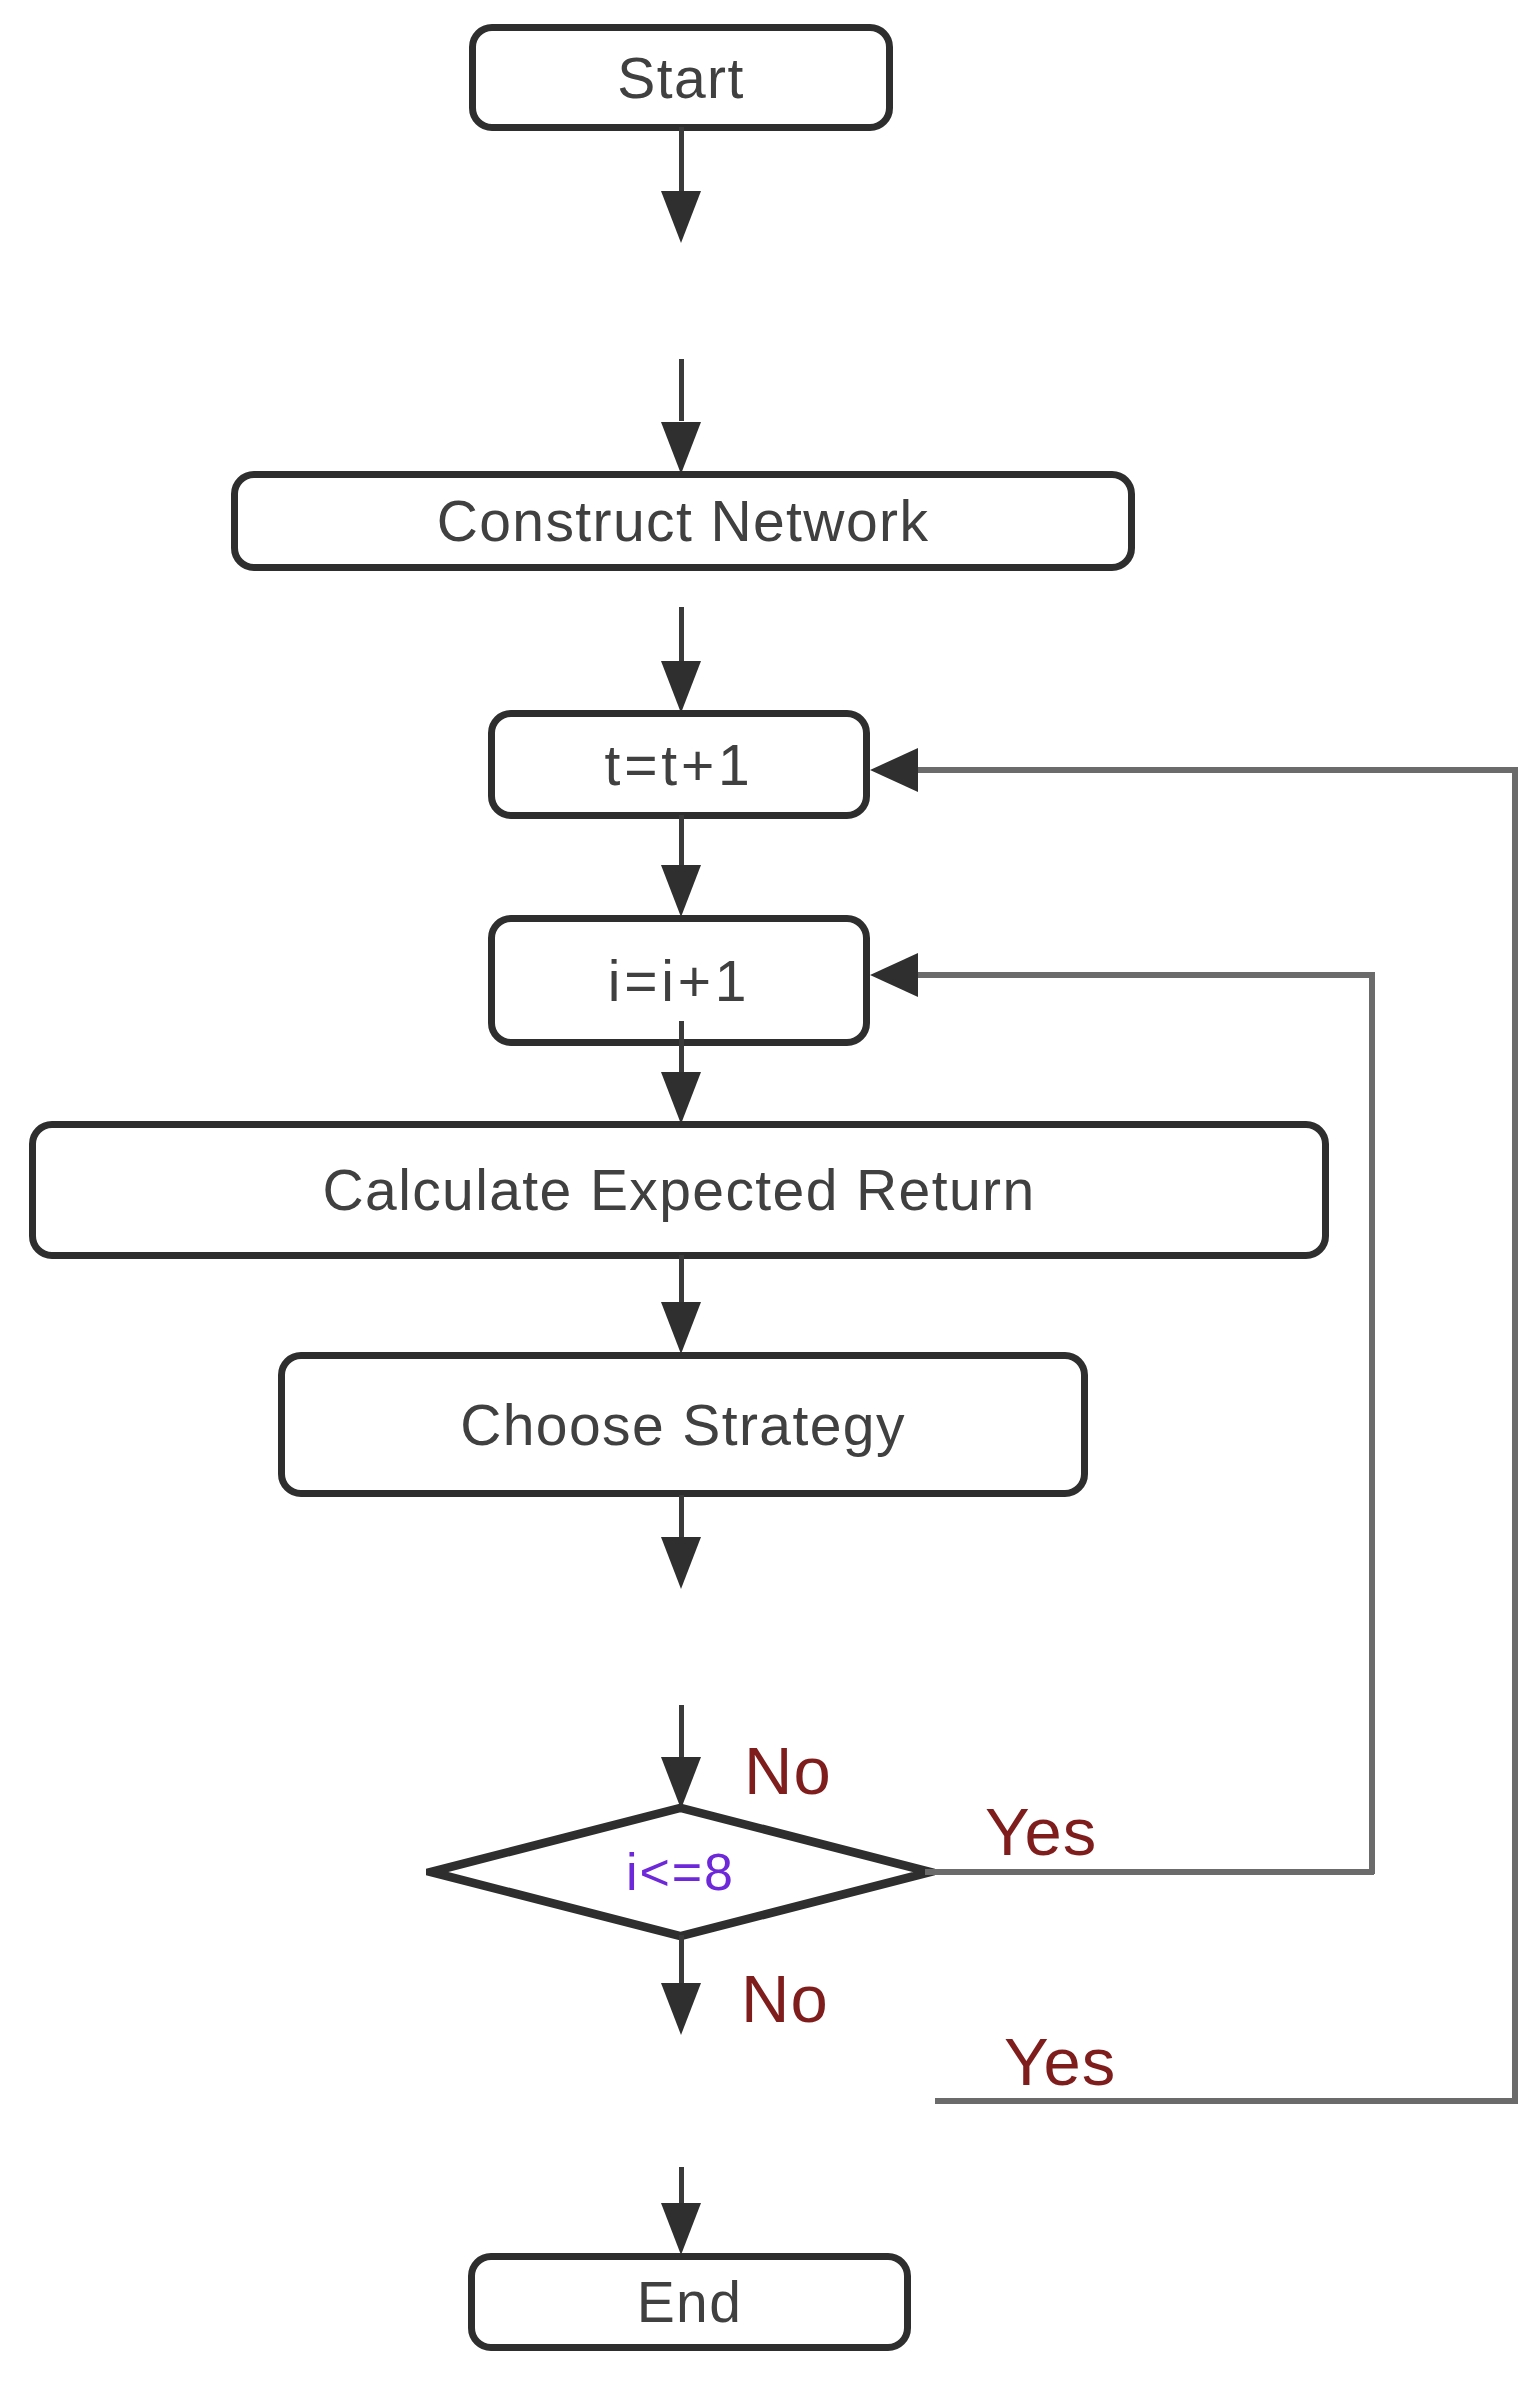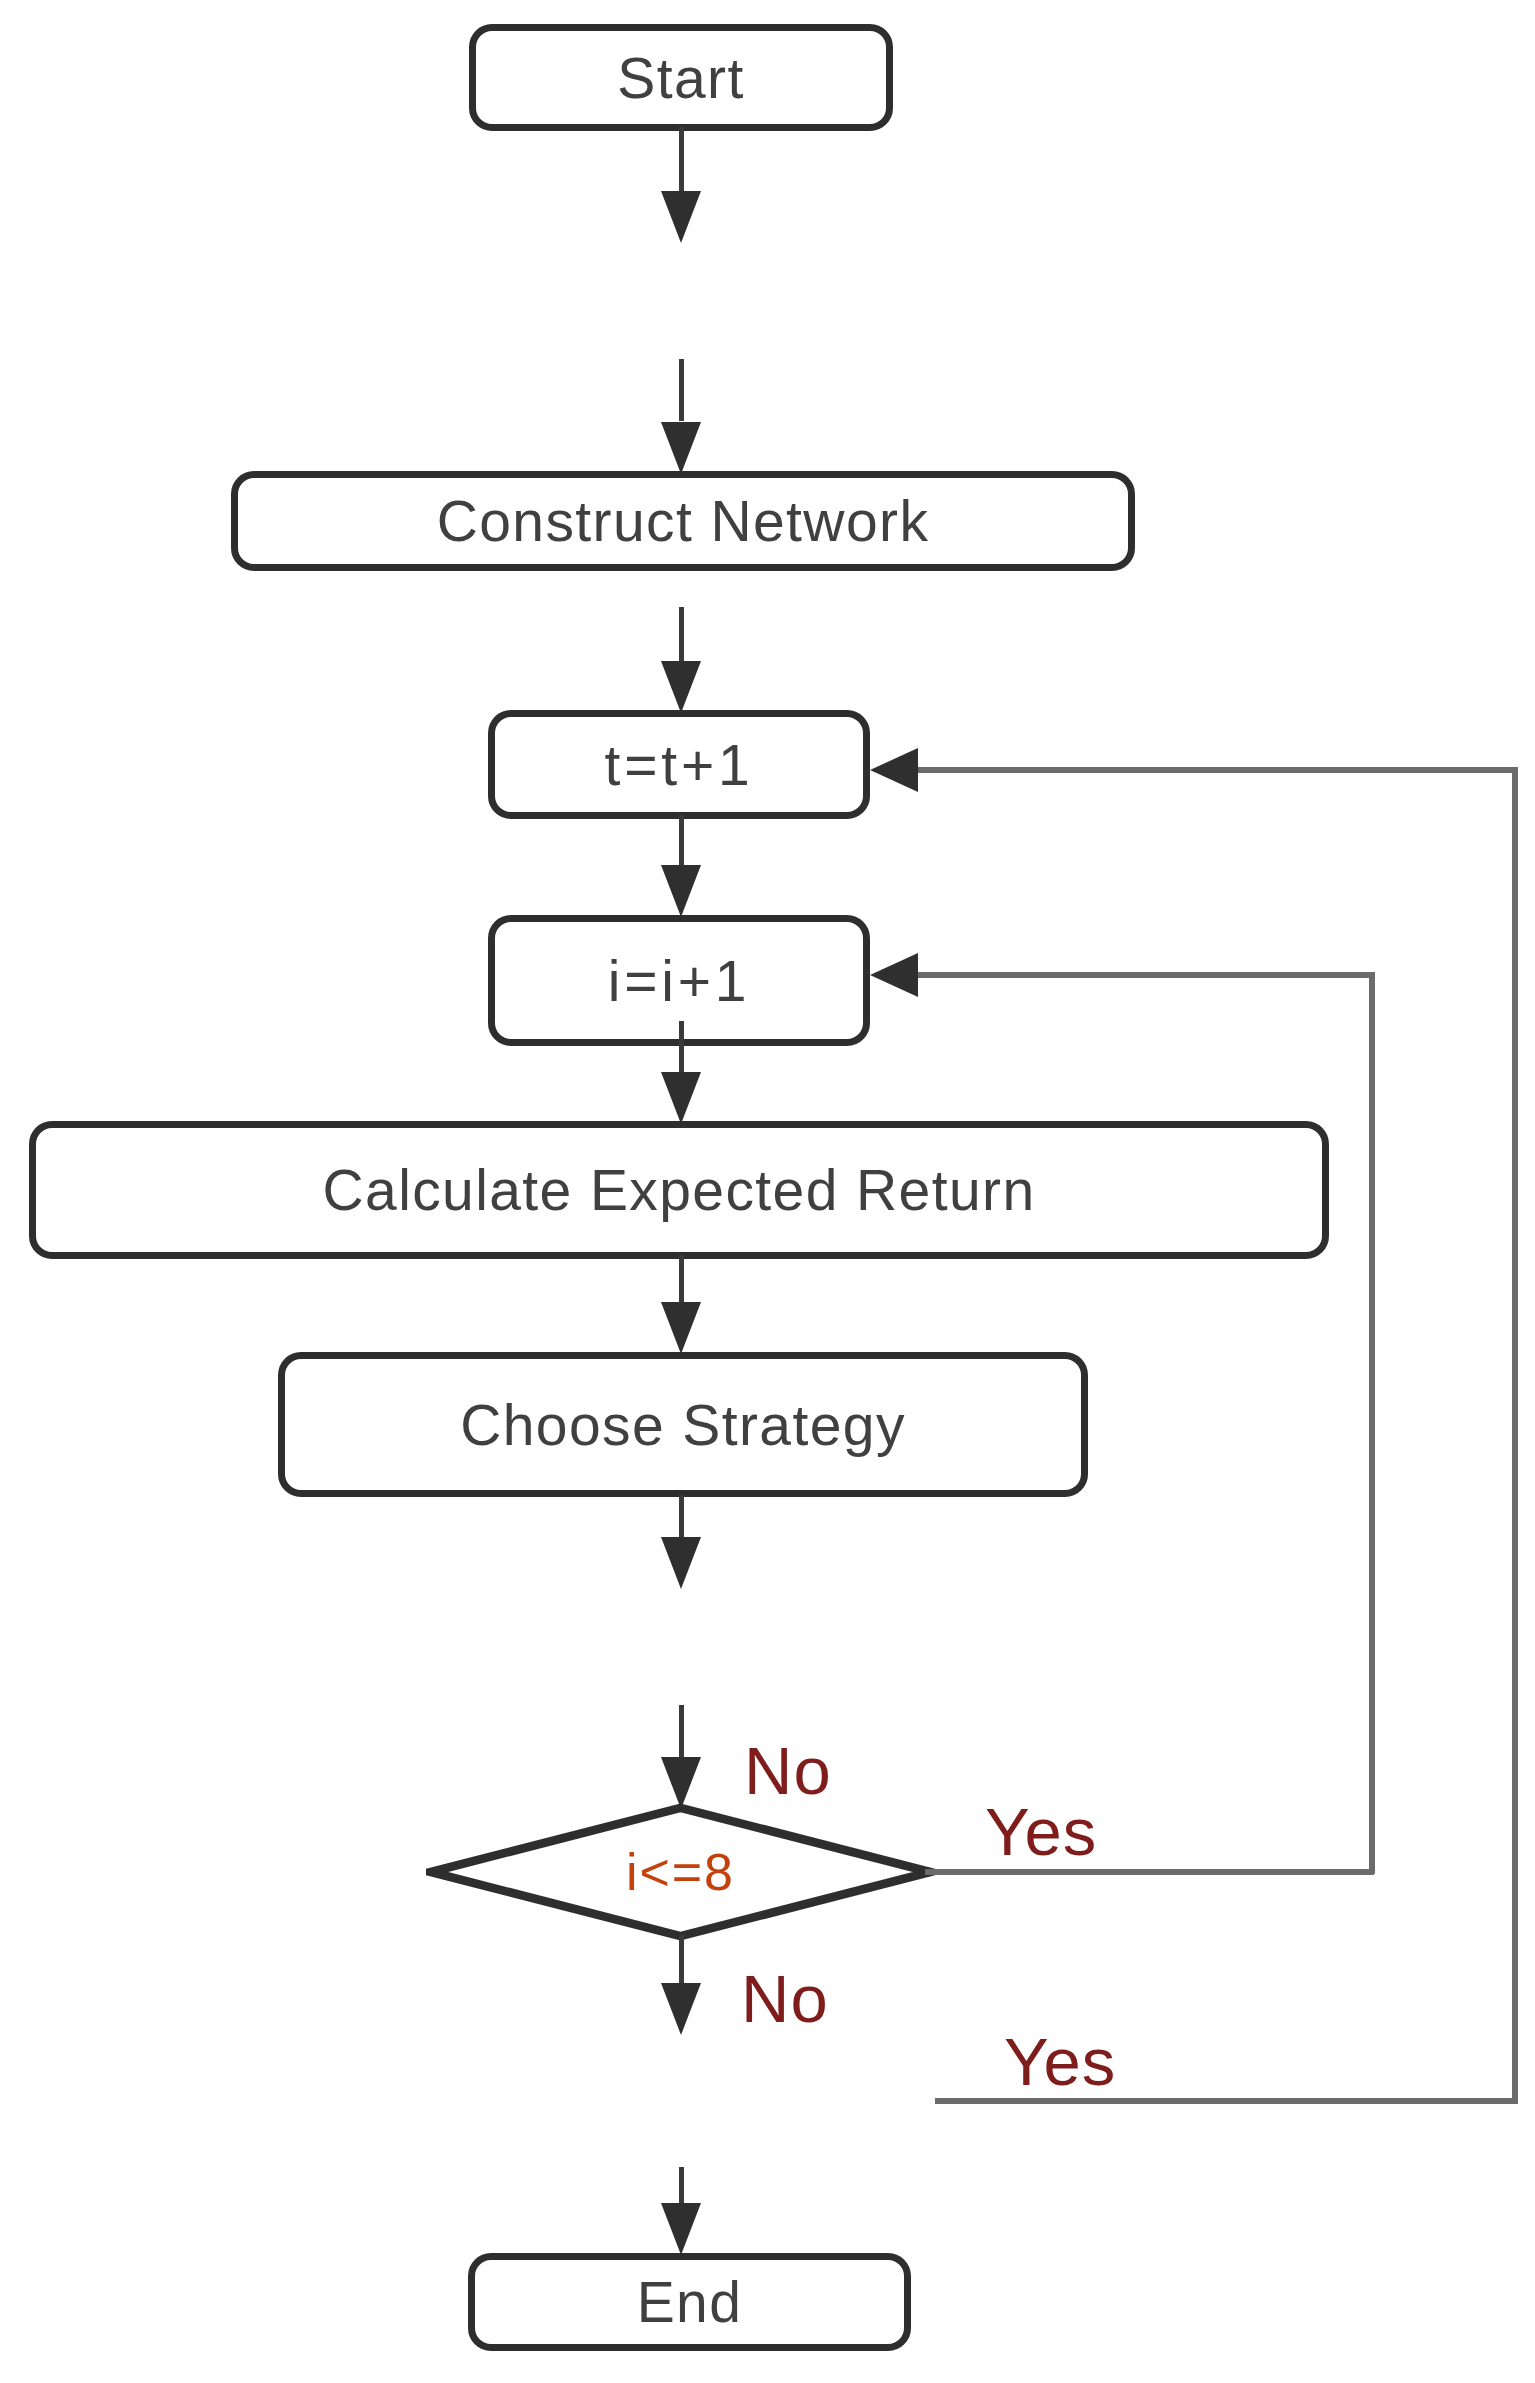--- a/index.html
+++ b/index.html
@@ -22,21 +22,21 @@
   .n-count   {left:385px;top:1587px;width:584px;height:122px;}
   .n-end     {left:468px;top:2253px;width:443px;height:98px;}
 
   .diamond{position:absolute;}
   .d1{left:426px;top:1803px;width:509px;height:138px;}
   .d2{left:416px;top:2029px;width:530px;height:143px;}
   .diamond svg{display:block;width:100%;height:100%;}
   .dlabel{
     position:absolute;left:0;top:0;width:100%;height:100%;
     display:flex;align-items:center;justify-content:center;
-    font-size:52px;color:#c2410c;letter-spacing:1.9px;
+    font-size:52px;color:#6d28d9;letter-spacing:1.9px;
   }
 
   .vstem{position:absolute;width:4.8px;left:679px;background:#3a3a3a;}
   .s1 {top:127px; height:64px;}
   .s2 {top:359px; height:62px;}
   .s3 {top:607px; height:54px;}
   .s4 {top:815px; height:50px;}
   .s5 {top:1021px;height:51px;}
   .s6 {top:1255px;height:47px;}
   .s7 {top:1495px;height:42px;}

